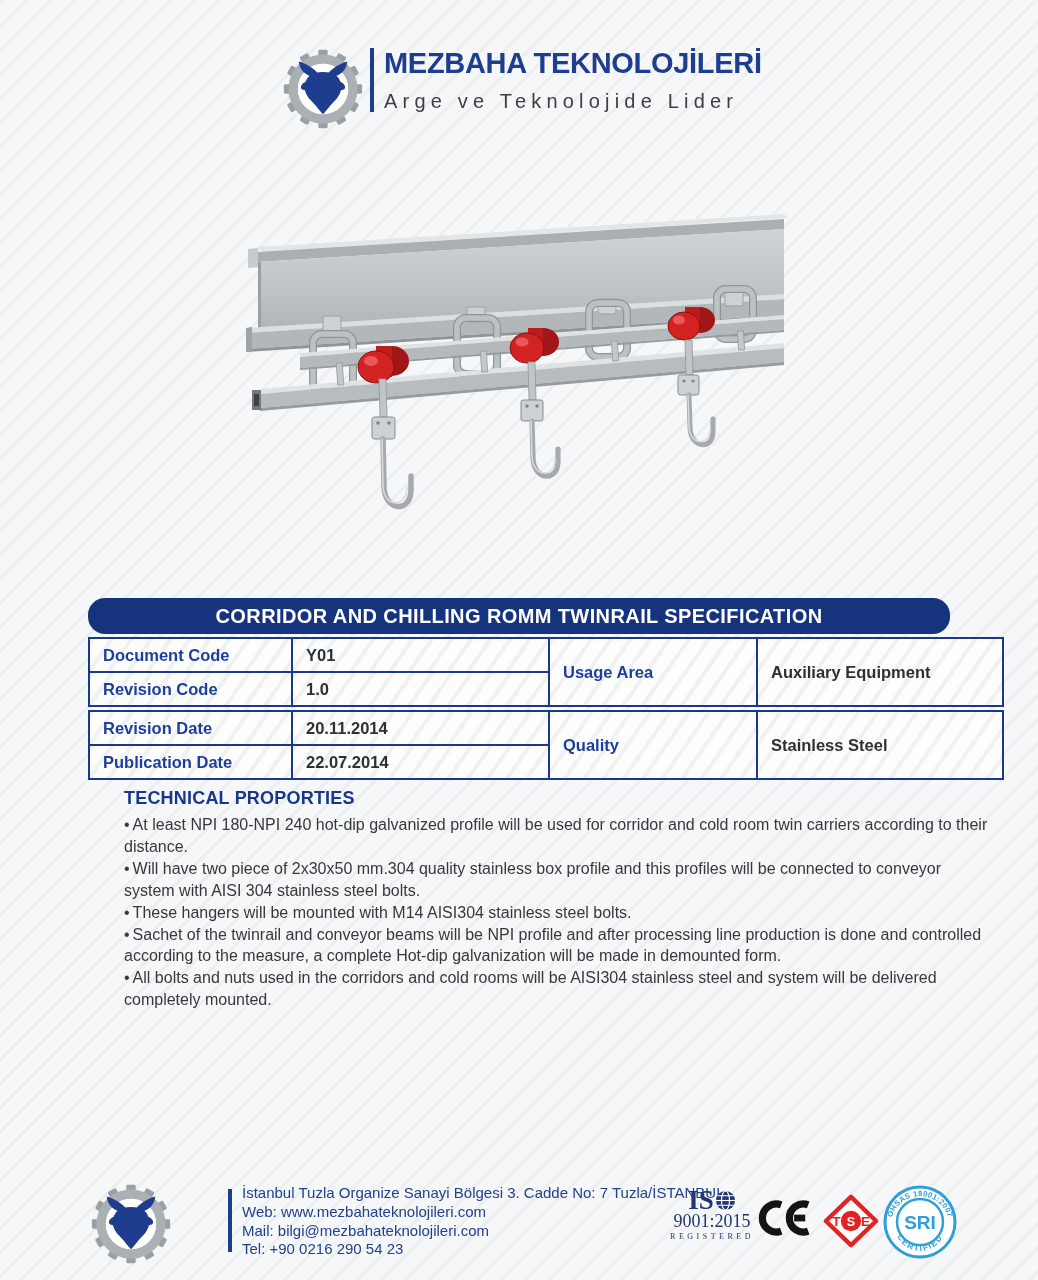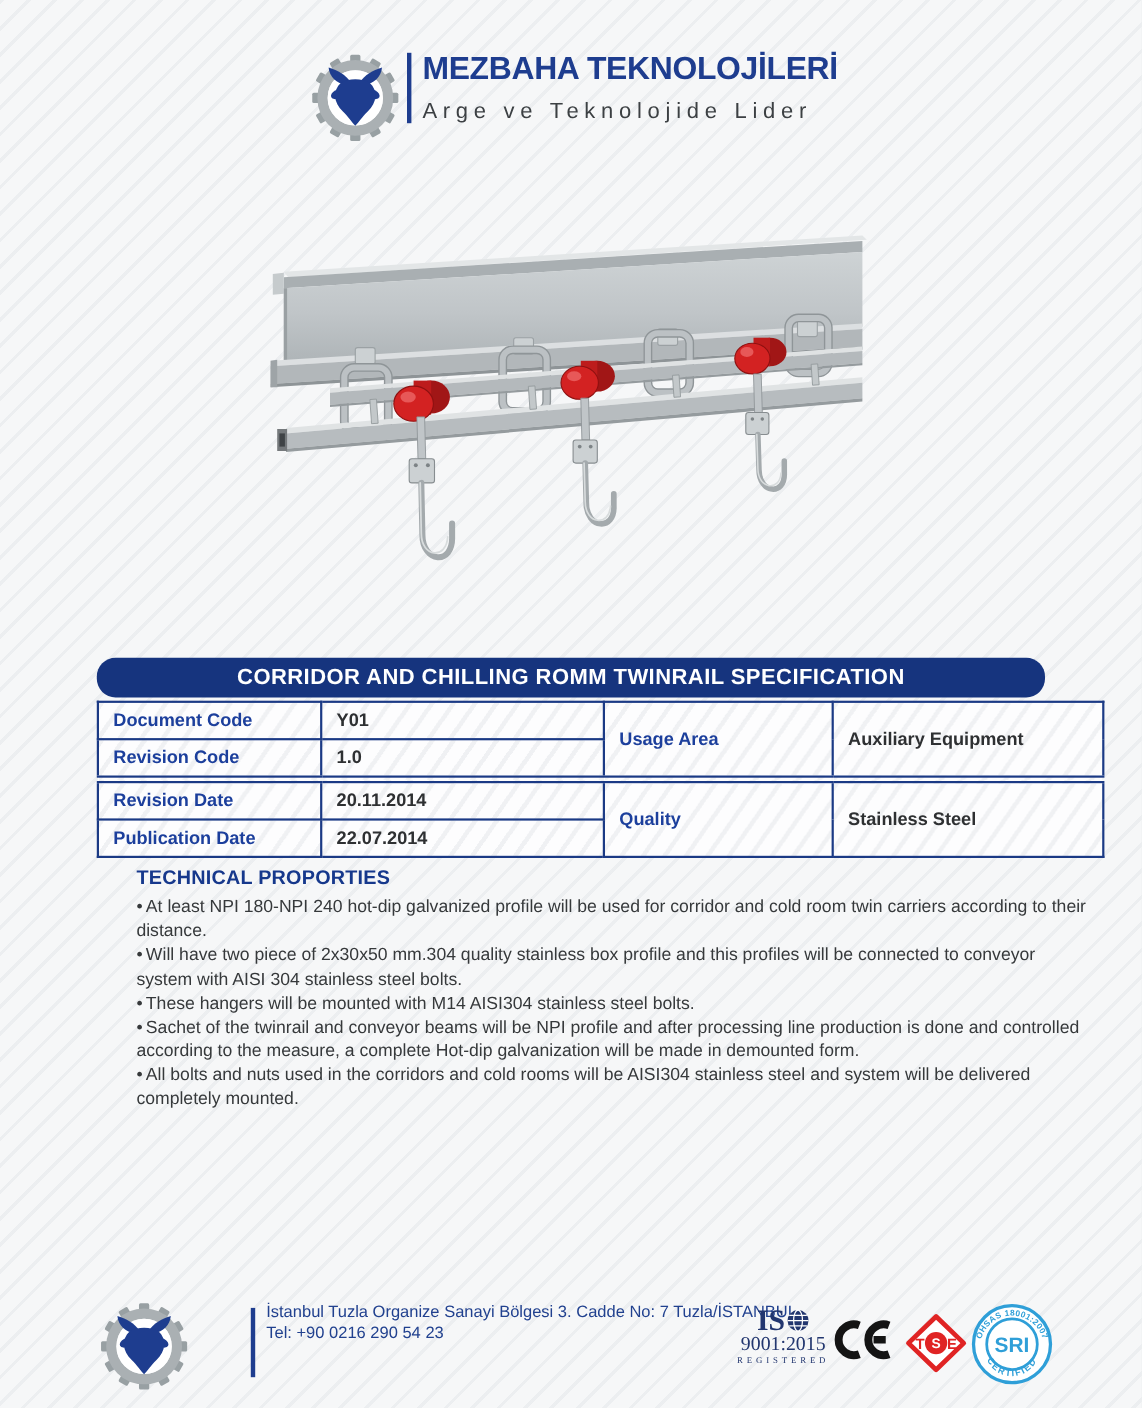--- a/index.html
+++ b/index.html
@@ -258,20 +258,22 @@
     <p class="bullet">Sachet of the twinrail and conveyor beams will be NPI profile and after processing line production is done and controlled according to the measure, a complete Hot-dip galvanization will be made in demounted form.</p>
     <p class="bullet">All bolts and nuts used in the corridors and cold rooms will be AISI304 stainless steel and system will be delivered completely mounted.</p>
   </section>
 
   <svg class="footer-logo">
       <use href="#bullgear"></use>
     </svg>
   <div class="footer-bar"></div>
   <div class="footer-text">
     <div>İstanbul Tuzla Organize Sanayi Bölgesi 3. Cadde No: 7 Tuzla/İSTANBUL</div>
+    <div>Web: www.mezbahateknolojileri.com</div>
+    <div>Mail: bilgi@mezbahateknolojileri.com</div>
     <div>Tel: +90 0216 290 54 23</div>
   </div>
 
   <div class="iso-badge">
     <div class="iso-line1">
       <span>IS</span>
       <svg width="21" height="21" viewBox="0 0 22 22">
         <circle cx="11" cy="11" r="10" fill="#22366f"></circle>
         <ellipse cx="11" cy="11" rx="4.2" ry="10" fill="none" stroke="#ffffff" stroke-width="1.2"></ellipse>
         <line x1="1" y1="11" x2="21" y2="11" stroke="#ffffff" stroke-width="1.2"></line>

